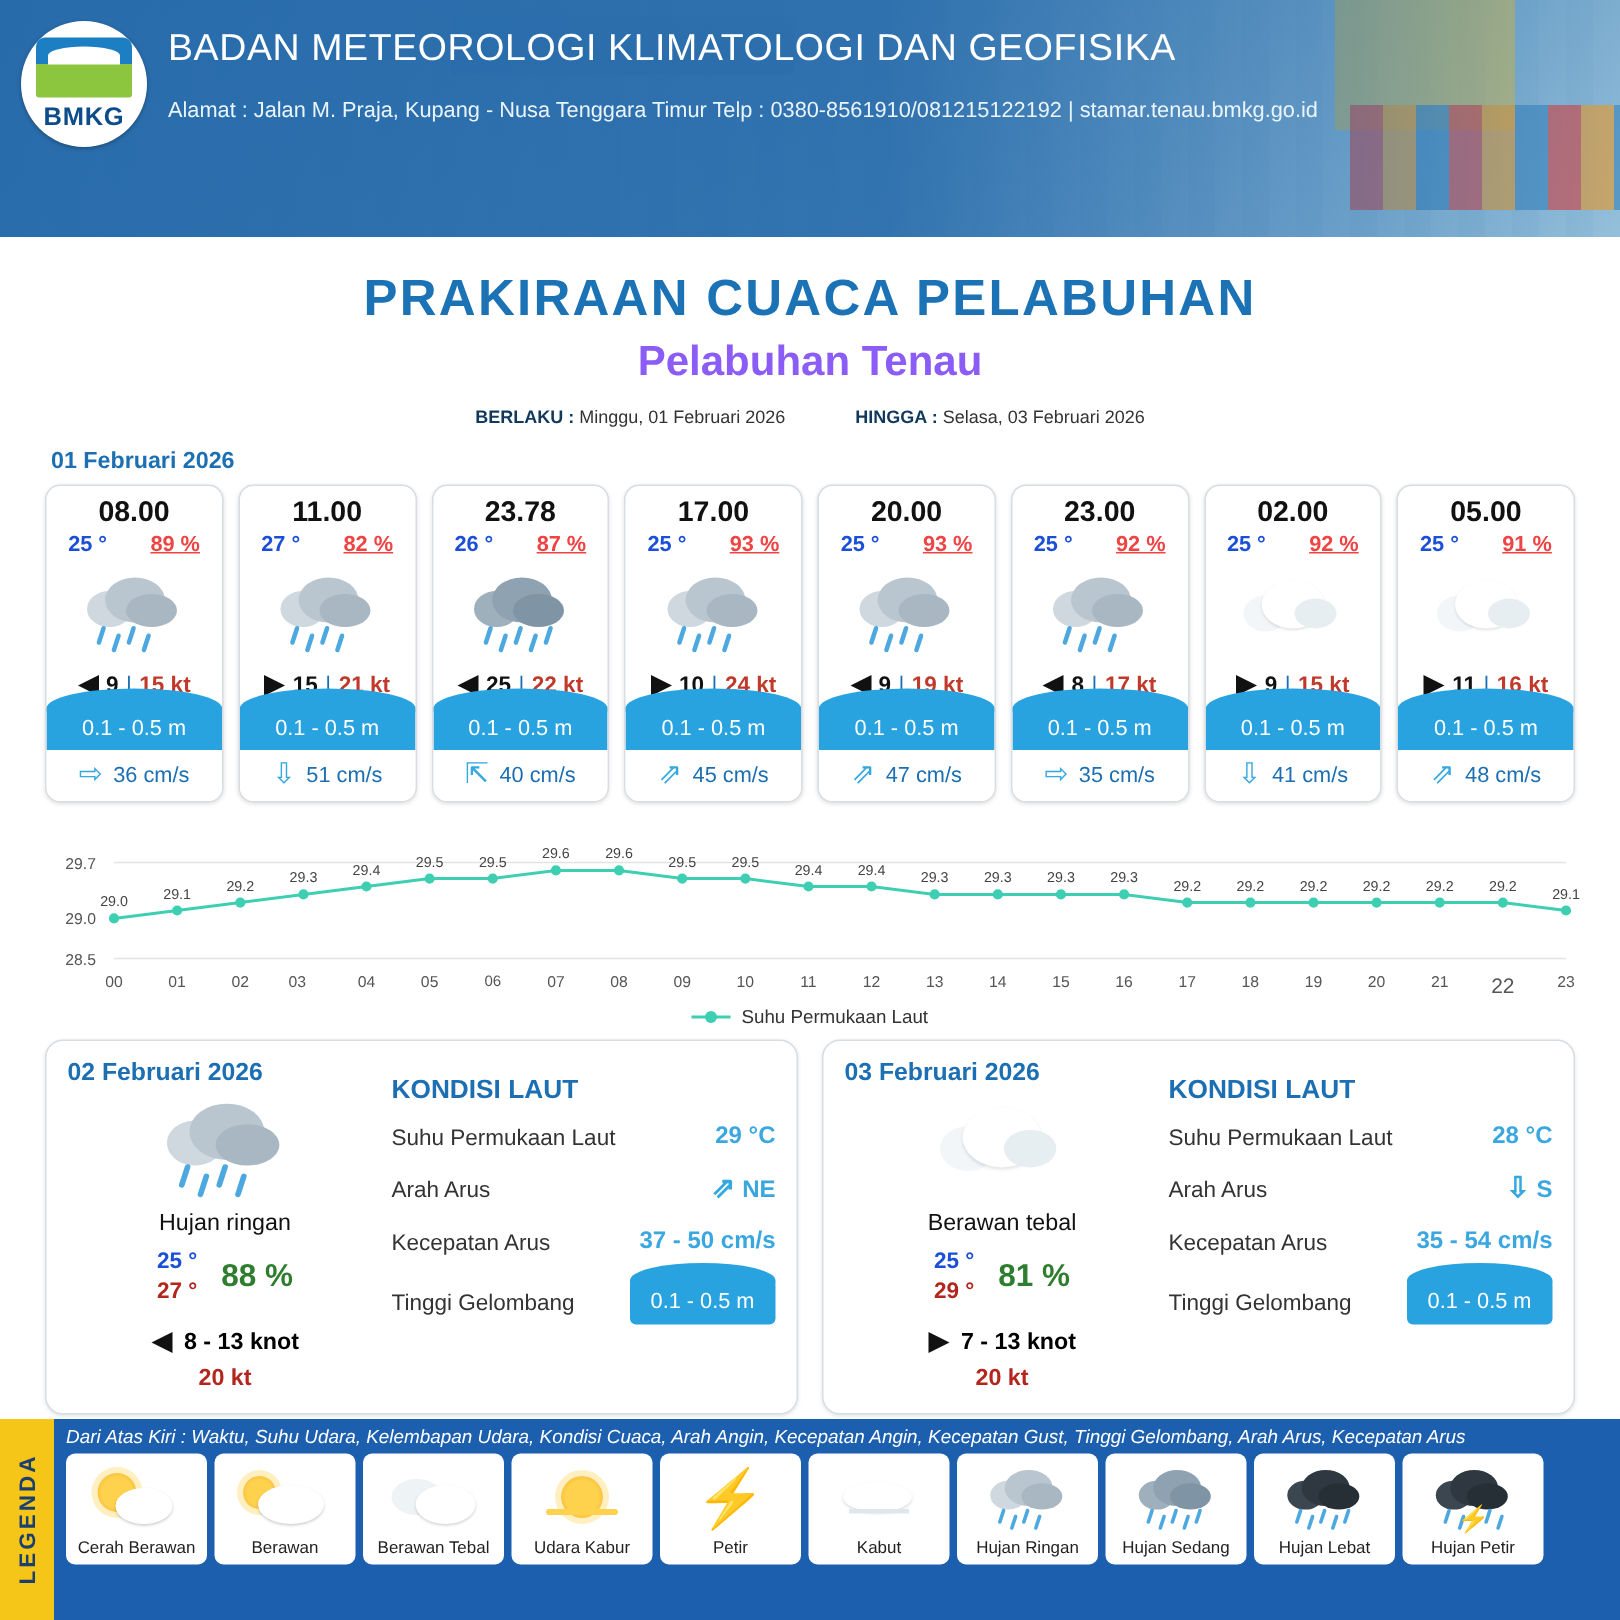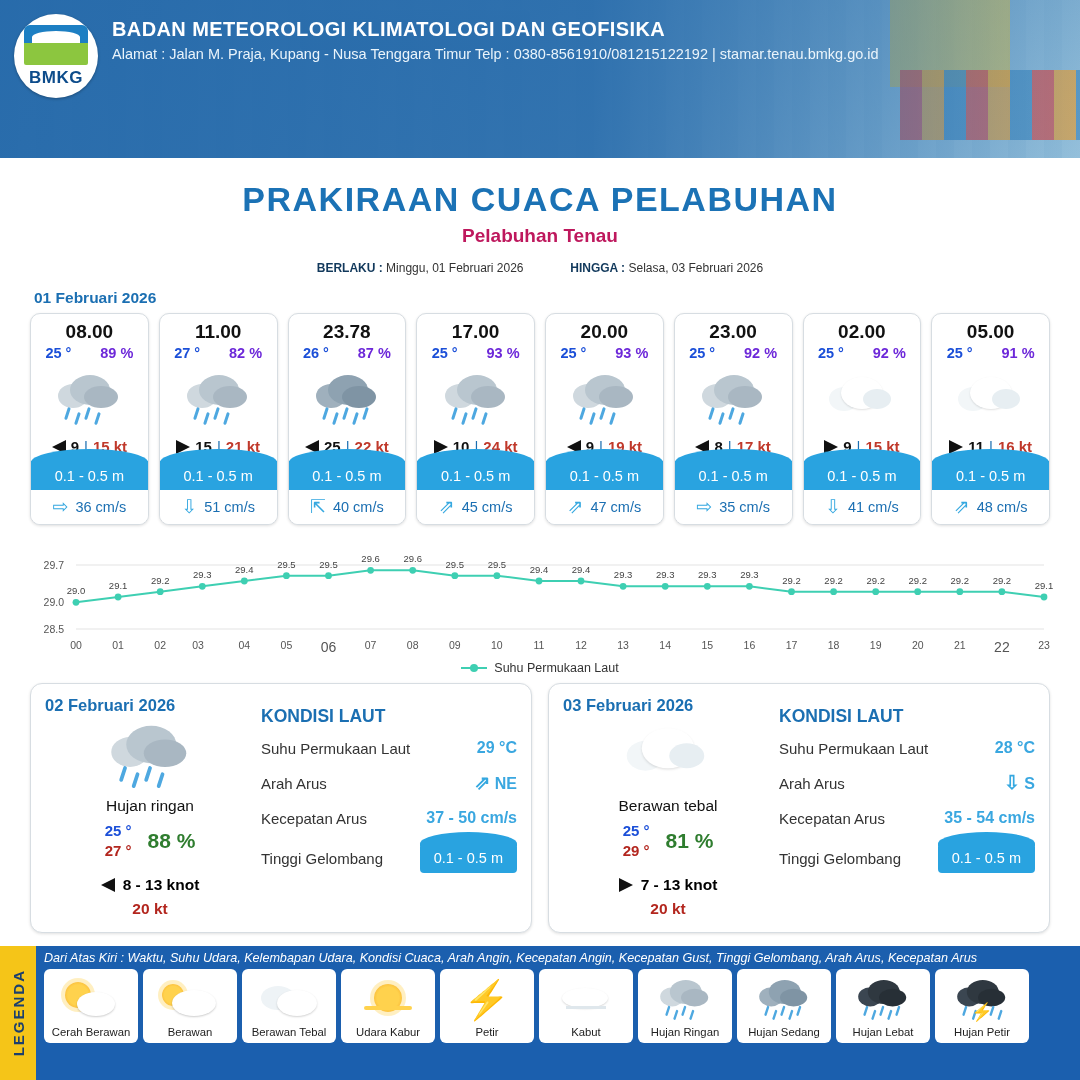--- a/index.html
+++ b/index.html
@@ -72,42 +72,42 @@
     content:"";
     position:absolute; left:8px; top:6px; width:48px; height:12px;
     background:#fff; border-radius:50% 50% 0 0;
   }
   .logo-text {
     font-size: 17px; font-weight: bold; color: #0d4c8b; letter-spacing: .5px;
     margin-top: 3px;
   }
   .hdr-texts { padding-top: 4px; }
   .hdr-line1 {
-    color: #ffffff; font-size: 20px; font-weight: bold; letter-spacing: .4px;
-    margin-bottom: 5px;
+    color: #ffffff; font-size: 25px; font-weight: normal; letter-spacing: .4px;
+    margin-bottom: 19px;
   }
   .hdr-line2 {
     color: #ffffff; font-size: 29px; font-weight: bold; letter-spacing: .2px;
     margin-bottom: 5px;
   }
   .hdr-line3 { color: #eaf4fb; font-size: 14.5px; }
 
   
   .title-main {
     text-align: center;
     color: #1b72b5;
     font-size: 34px;
     font-weight: bold;
     letter-spacing: 1.5px;
     margin-top: 22px;
   }
   .title-sub {
     text-align: center;
-    color: #be185d;
-    font-size: 19px;
+    color: #8b5cf6;
+    font-size: 28px;
     font-weight: bold;
     margin-top: 6px;
   }
   .validity {
     text-align: center;
     margin-top: 14px;
     font-size: 12px;
     color: #333;
   }
   .validity b { color: #12395c; }
@@ -140,21 +140,21 @@
     font-weight: bold;
     color: #111;
     padding: 7px 0 2px;
   }
   .c-th {
     display:flex; justify-content: space-around; align-items:center;
     font-size: 14.5px; font-weight: bold;
     padding-bottom: 3px;
   }
   .c-temp { color: #1b4fd8; }
-  .c-hum { color: #6d28d9; }
+  .c-hum { color: #ef4444; text-decoration: underline; }
   .c-icon {
     height: 72px;
     display:flex; align-items:center; justify-content:center;
   }
   .c-wind {
     display:flex; align-items:center; justify-content:center;
     gap: 5px;
     font-size: 15px; font-weight: bold;
     padding: 2px 0 6px;
   }
@@ -626,21 +626,21 @@
       <circle cx="1020.0" cy="58.0" r="3.4" fill="#3ecfb2"></circle>
       <text x="1020.0" y="50.0" text-anchor="middle" font-size="9.5" fill="#444" font-family="Liberation Sans">29.1</text>
     </svg>
   <div id="xaxis" style="position:relative;height:16px">
       <span style="position:absolute;left:42px;top:0;width:20px;text-align:center;font-size:10.5px;color:#555">00</span>
       <span style="position:absolute;left:84.08695652173913px;top:0;width:20px;text-align:center;font-size:10.5px;color:#555">01</span>
       <span style="position:absolute;left:126.17391304347825px;top:0;width:20px;text-align:center;font-size:10.5px;color:#555">02</span>
       <span style="position:absolute;left:168.26086956521738px;top:0;width:20px;text-align:left;font-size:10.5px;color:#555">03</span>
       <span style="position:absolute;left:210.34782608695653px;top:0;width:20px;text-align:center;font-size:10.5px;color:#555">04</span>
       <span style="position:absolute;left:252.43478260869563px;top:0;width:20px;text-align:center;font-size:10.5px;color:#555">05</span>
-      <span style="position:absolute;left:294.52173913043475px;top:0;width:20px;text-align:center;font-size:14px;color:#555">06</span>
+      <span style="position:absolute;left:294.52173913043475px;top:0;width:20px;text-align:center;font-size:10px;color:#555">06</span>
       <span style="position:absolute;left:336.60869565217394px;top:0;width:20px;text-align:center;font-size:10.5px;color:#555">07</span>
       <span style="position:absolute;left:378.69565217391306px;top:0;width:20px;text-align:center;font-size:10.5px;color:#555">08</span>
       <span style="position:absolute;left:420.7826086956522px;top:0;width:20px;text-align:center;font-size:10.5px;color:#555">09</span>
       <span style="position:absolute;left:462.8695652173913px;top:0;width:20px;text-align:center;font-size:10.5px;color:#555">10</span>
       <span style="position:absolute;left:504.9565217391305px;top:0;width:20px;text-align:center;font-size:10.5px;color:#555">11</span>
       <span style="position:absolute;left:547.0434782608695px;top:0;width:20px;text-align:center;font-size:10.5px;color:#555">12</span>
       <span style="position:absolute;left:589.1304347826087px;top:0;width:20px;text-align:center;font-size:10.5px;color:#555">13</span>
       <span style="position:absolute;left:631.2173913043479px;top:0;width:20px;text-align:center;font-size:10.5px;color:#555">14</span>
       <span style="position:absolute;left:673.304347826087px;top:0;width:20px;text-align:center;font-size:10.5px;color:#555">15</span>
       <span style="position:absolute;left:715.3913043478261px;top:0;width:20px;text-align:center;font-size:10.5px;color:#555">16</span>

